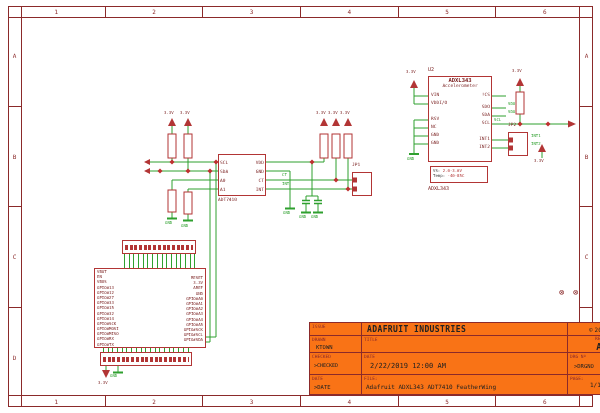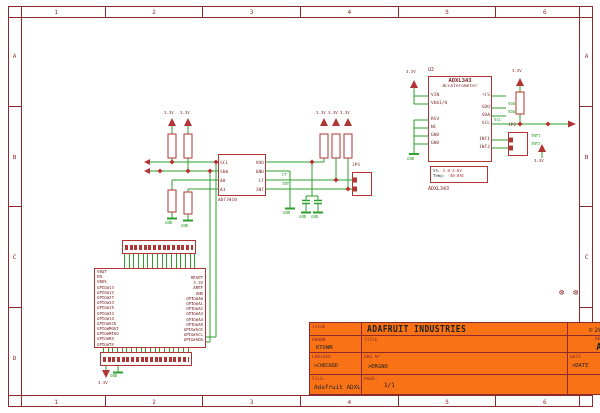--- a/index.html
+++ b/index.html
@@ -287,20 +287,24 @@
     <div>
       <span class="revl">REV</span>
       <span class="reva">A</span>
     </div>
 
     <div>
       <span class="tbl">CHECKED</span>
       <span class="tbv" style="left:4px;top:9px;font-size:5px">&gt;CHECKED</span>
     </div>
     <div>
+      <span class="tbl">DATE</span>
+      <span class="tbv" style="left:8px;top:9px;font-size:7px">2/22/2019 12:00 AM</span>
+    </div>
+    <div>
       <span class="tbl">DRG Nº</span>
       <span class="tbv" style="left:6px;top:10px">&gt;DRGNO</span>
     </div>
 
     <div>
       <span class="tbl">DATE</span>
       <span class="tbv" style="left:4px;top:9px">&gt;DATE</span>
     </div>
     <div>
       <span class="tbl">FILE:</span>

